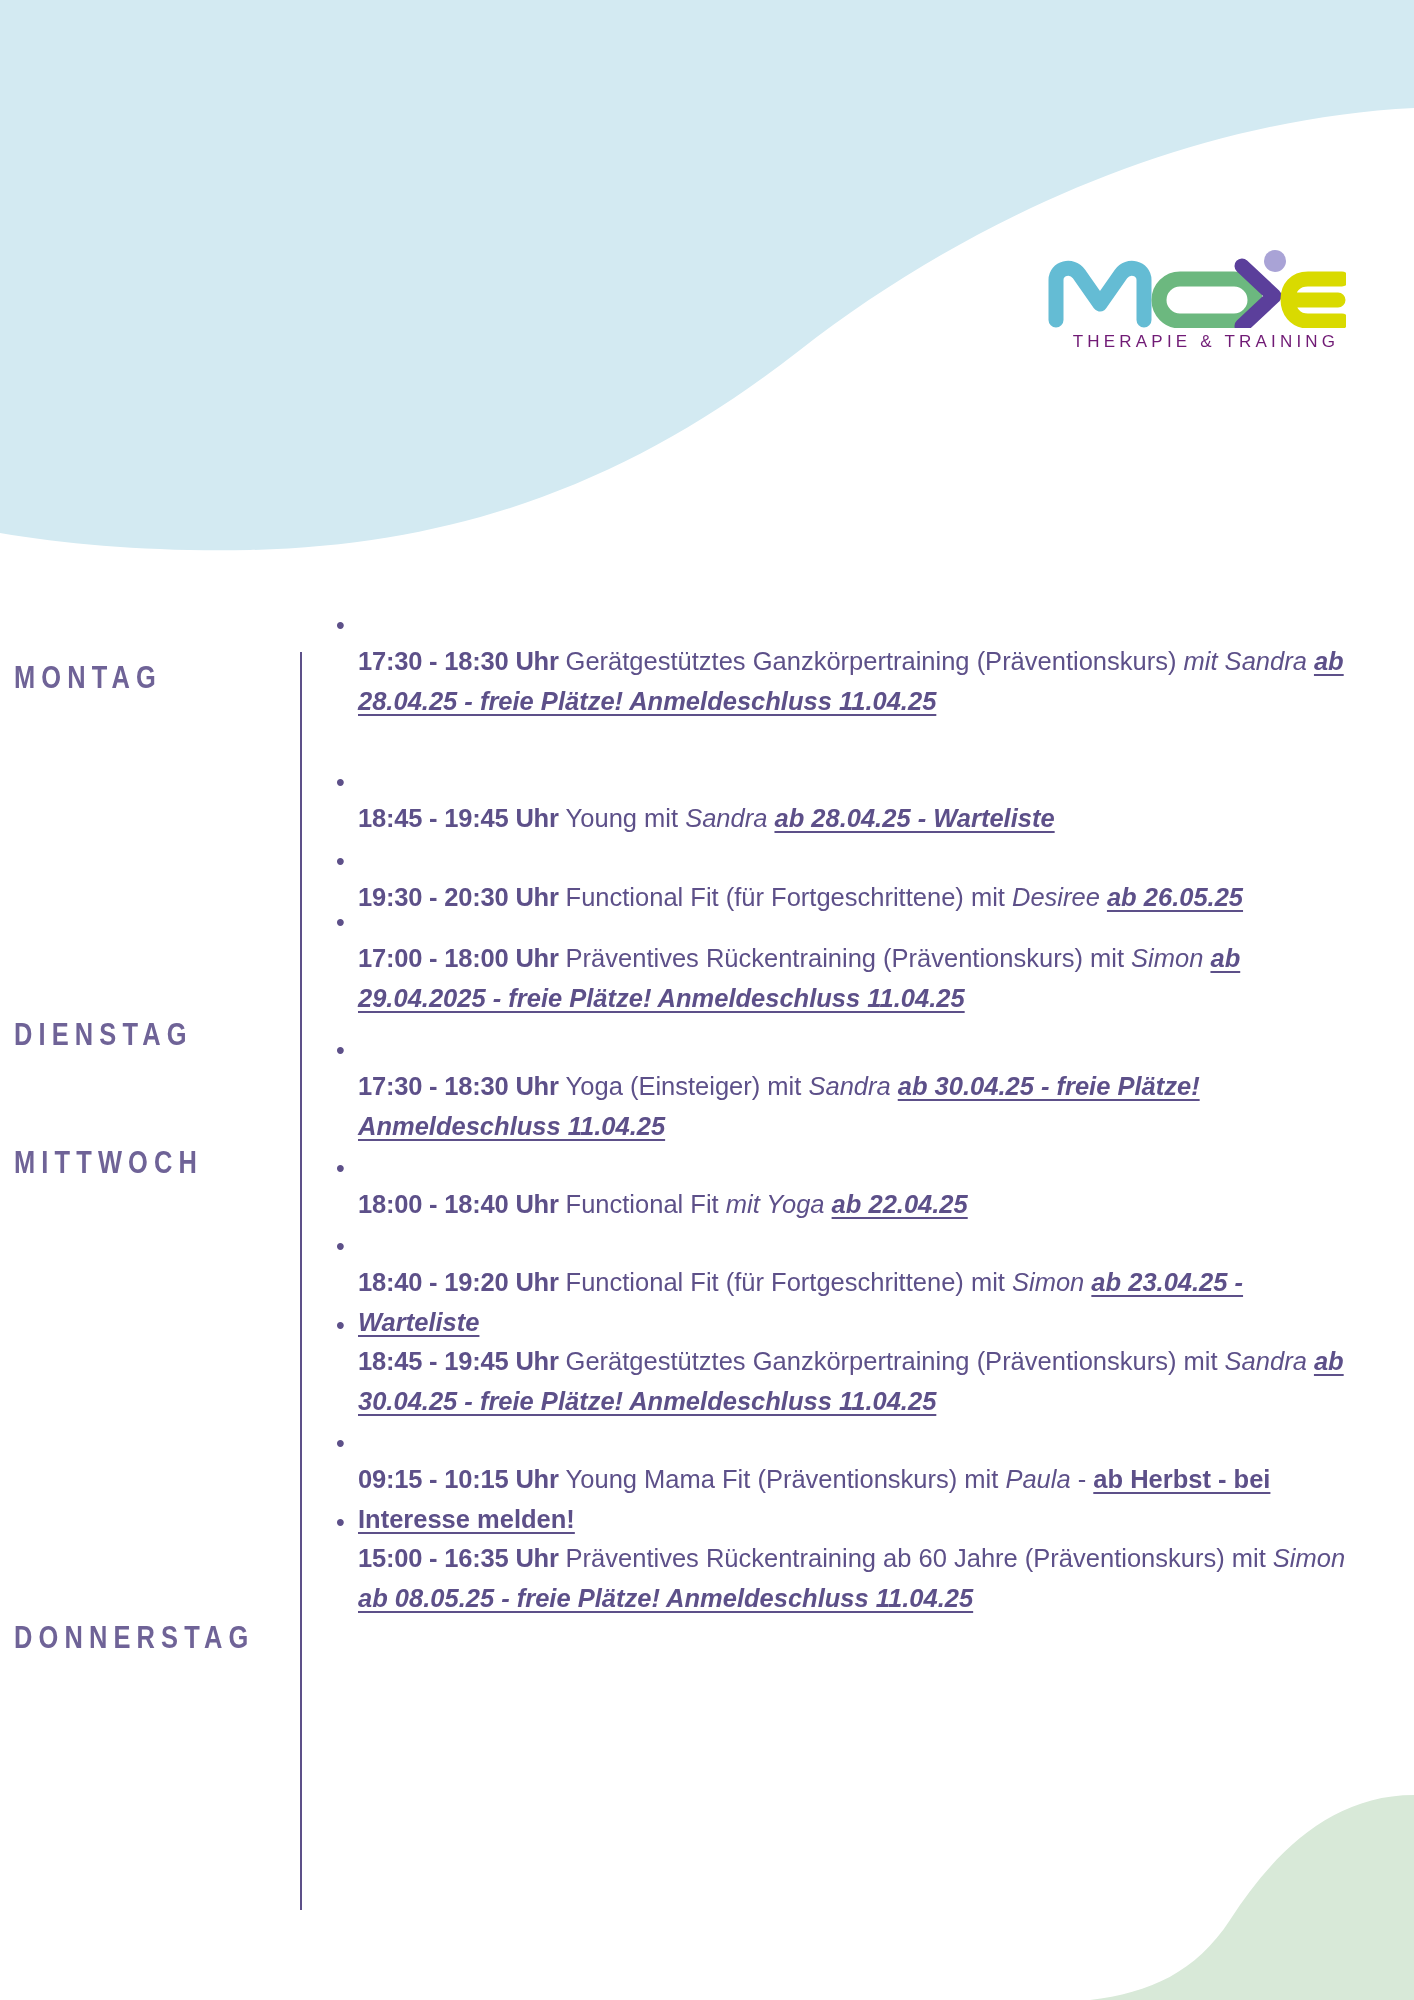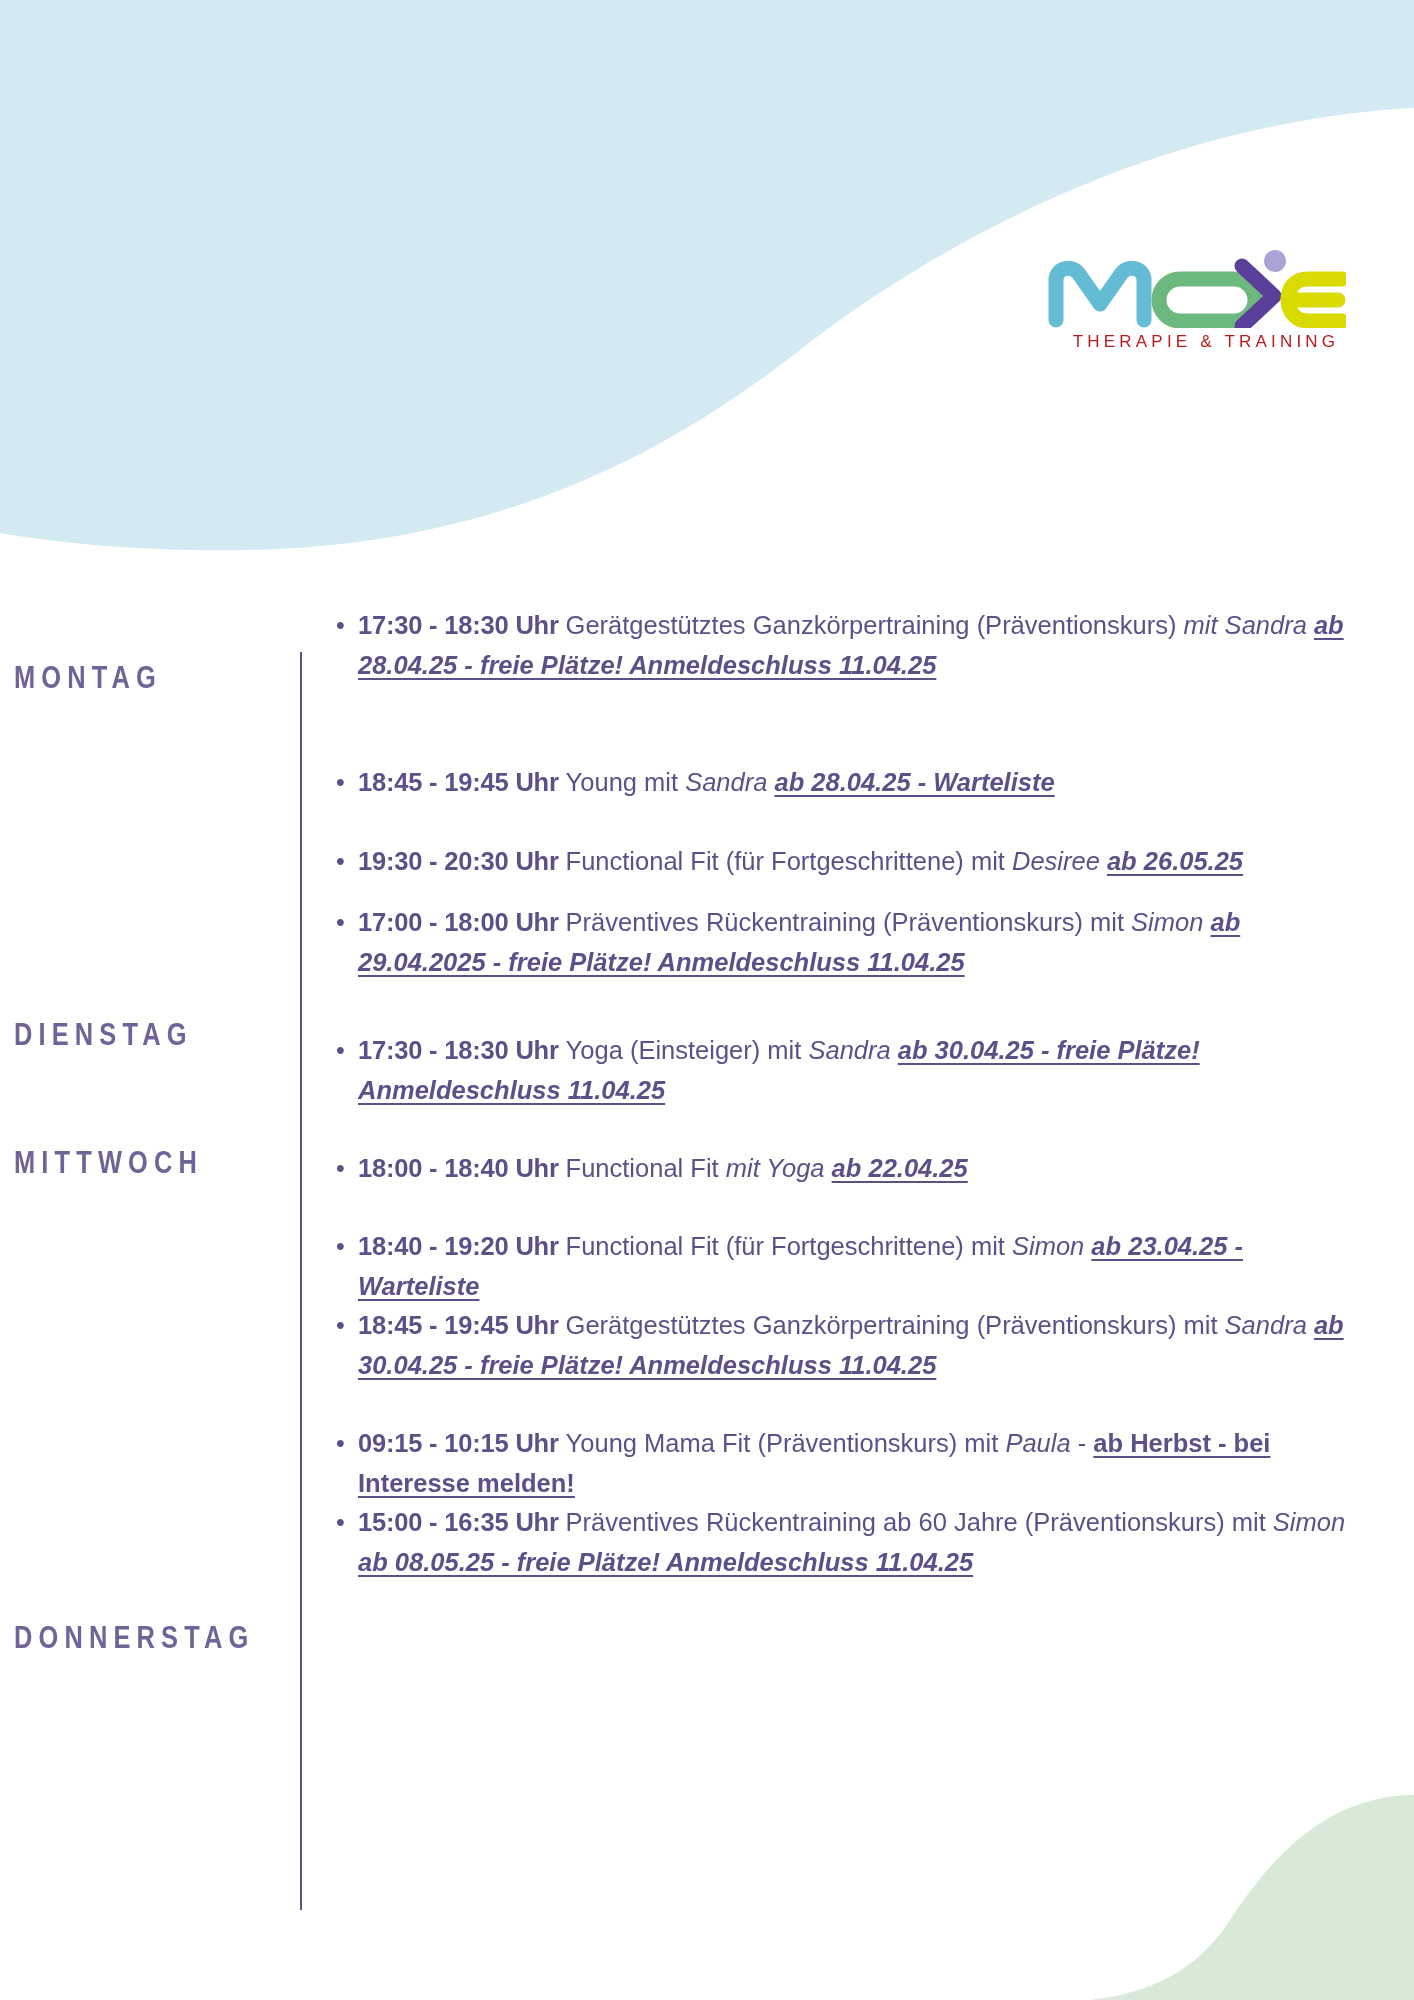--- a/index.html
+++ b/index.html
@@ -46,21 +46,21 @@
     left:1046px; top:246px;
     width:320px; height:120px;
   }
   .logo-mark { display:block; }
   .logo-sub {
     margin-top:4px;
     text-align:center;
     font-family:"Liberation Sans", sans-serif;
     font-size:17px;
     letter-spacing:4.2px;
-    color:#b91c1c;
+    color:#701a75;
     white-space:nowrap;
   }
 
   
   .schedule {
     position:absolute;
     left:0; top:600px;
     width:1414px;
   }
   .divider {
@@ -92,21 +92,21 @@
     line-height:39.5px;
   }
   .entry .bullet {
     position:absolute;
     left:-22px;
     top:0px;
     font-size:25px;
     line-height:39.5px;
     color:#5d5089;
   }
-  .entry .body { display:block; }
+  .entry .body { display:block;margin-top:36px; }
 
   .t-time   { font-weight:700; letter-spacing:-0.2px; }
   .t-plain  { font-weight:400; }
   .t-italic { font-style:italic; font-weight:400; }
   .t-em     { font-weight:700; font-style:italic; text-decoration:underline; text-underline-offset:4px; }
   .t-em2    { font-weight:700; text-decoration:underline; text-underline-offset:4px; }
 </style>
 </head>
 <body>
 

